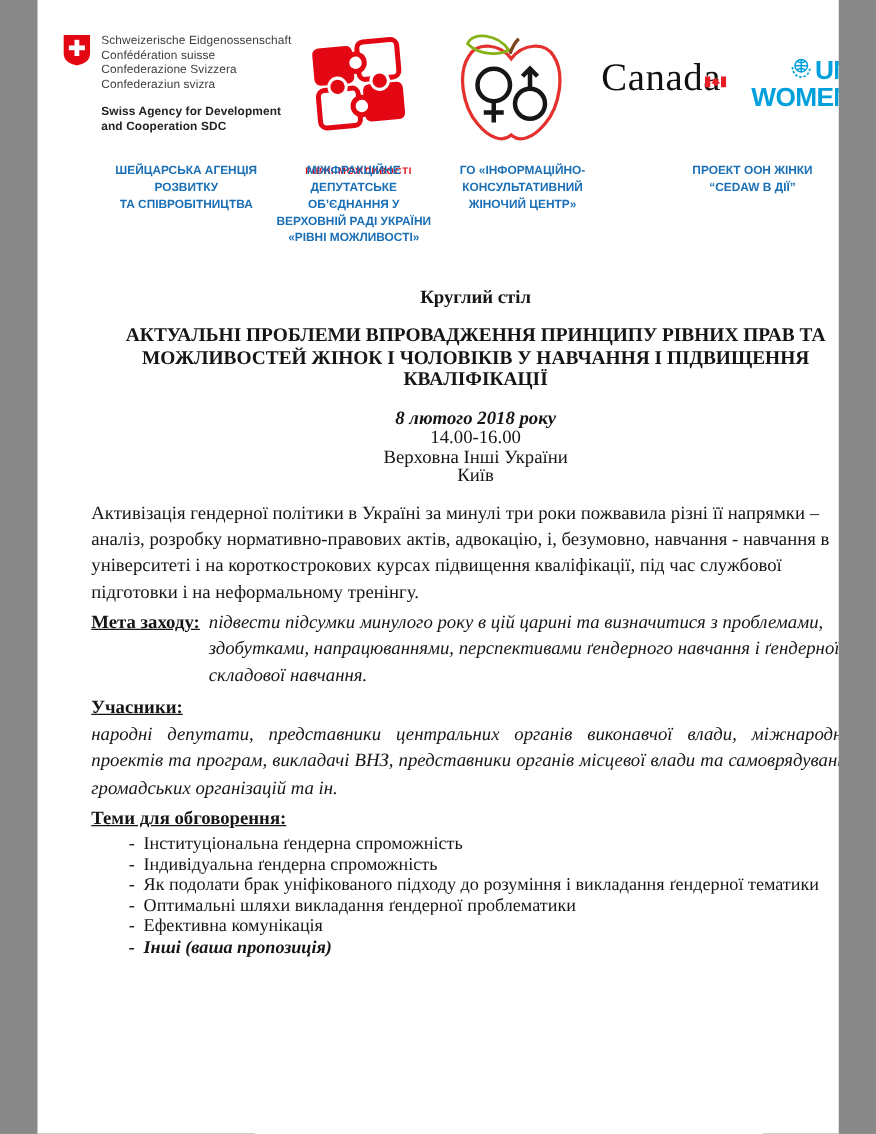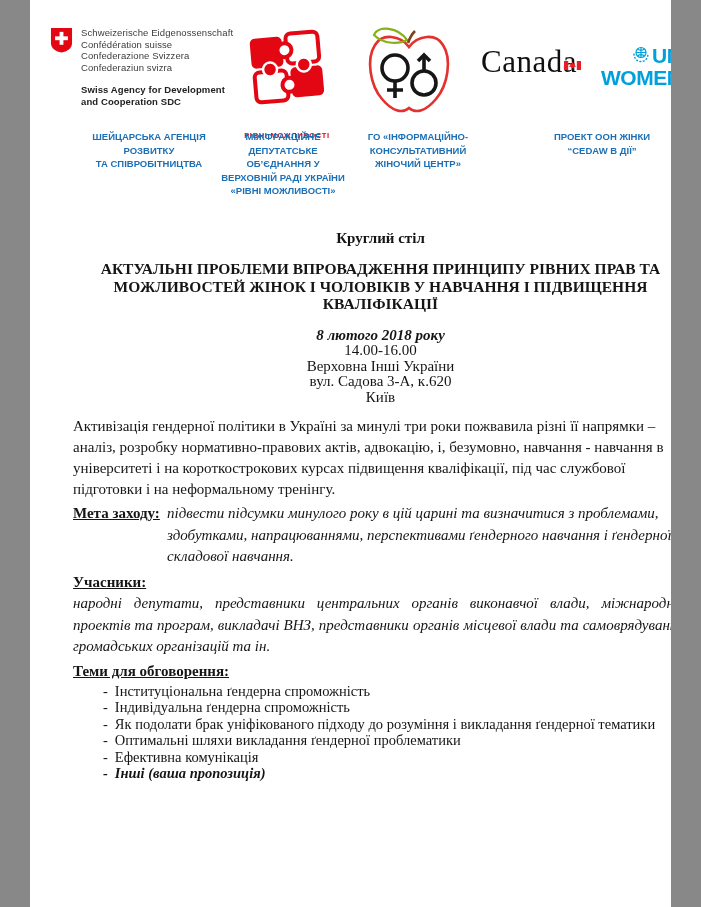--- a/index.html
+++ b/index.html
@@ -191,21 +191,20 @@
   <div class="bodytext">
 
     <div class="kicker">Круглий стіл</div>
 
     <div class="title">АКТУАЛЬНІ ПРОБЛЕМИ ВПРОВАДЖЕННЯ ПРИНЦИПУ РІВНИХ ПРАВ ТА МОЖЛИВОСТЕЙ ЖІНОК І ЧОЛОВІКІВ У НАВЧАННЯ І ПІДВИЩЕННЯ КВАЛІФІКАЦІЇ</div>
 
     <div class="event">
       <div class="event-date">8 лютого 2018 року</div>
       <div>14.00-16.00</div>
       <div>Верховна Інші України</div>
-      <div>вул. Садова 3-А, к.620</div>
       <div>Київ</div>
     </div>
 
     <div class="intro">Активізація гендерної політики в Україні за минулі три роки пожвавила різні її напрямки – аналіз, розробку нормативно-правових актів, адвокацію, і, безумовно, навчання - навчання в університеті і на короткострокових курсах підвищення кваліфікації, під час службової підготовки і на неформальному тренінгу.</div>
 
     <div class="section">
       <div class="section-label">
         <span>Мета заходу:</span>
       </div>
       <div class="section-text">підвести підсумки минулого року в цій царині та визначитися з проблемами, здобутками, напрацюваннями, перспективами ґендерного навчання і ґендерної складової навчання.</div>

